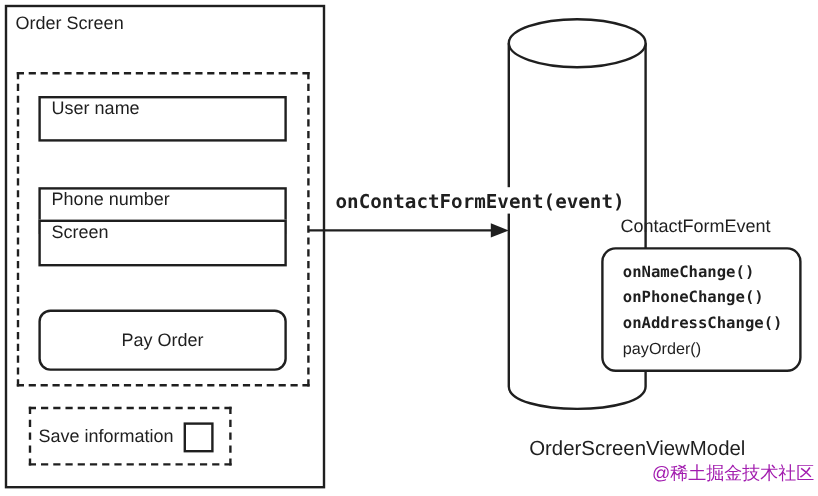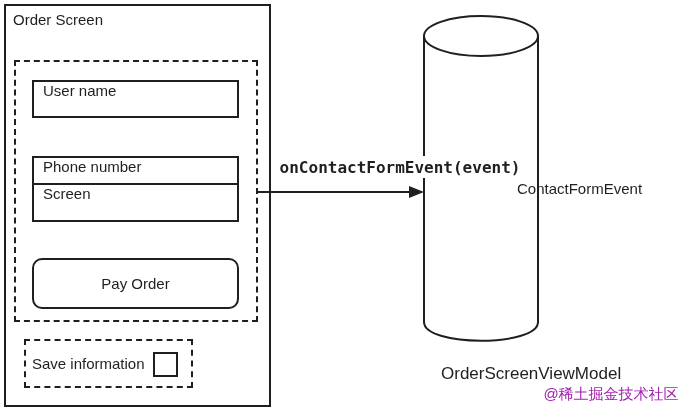--- a/index.html
+++ b/index.html
@@ -74,18 +74,24 @@
 
       <div class="abs save-box">
         <div class="abs save-label">Save information</div>
         <div class="abs save-check"></div>
       </div>
     </div>
 
     <div class="abs arrow-label">onContactFormEvent(event)</div>
 
     <div class="abs cfe-title">ContactFormEvent</div>
+    <div class="abs methods-box">
+      <div class="method">onNameChange()</div>
+      <div class="method">onPhoneChange()</div>
+      <div class="method">onAddressChange()</div>
+      <div class="method sans">payOrder()</div>
+    </div>
 
     <div class="abs vm-label">OrderScreenViewModel</div>
 
     <div class="abs watermark">@稀土掘金技术社区</div>
   </div>
 </div>
 
 </body></html>

